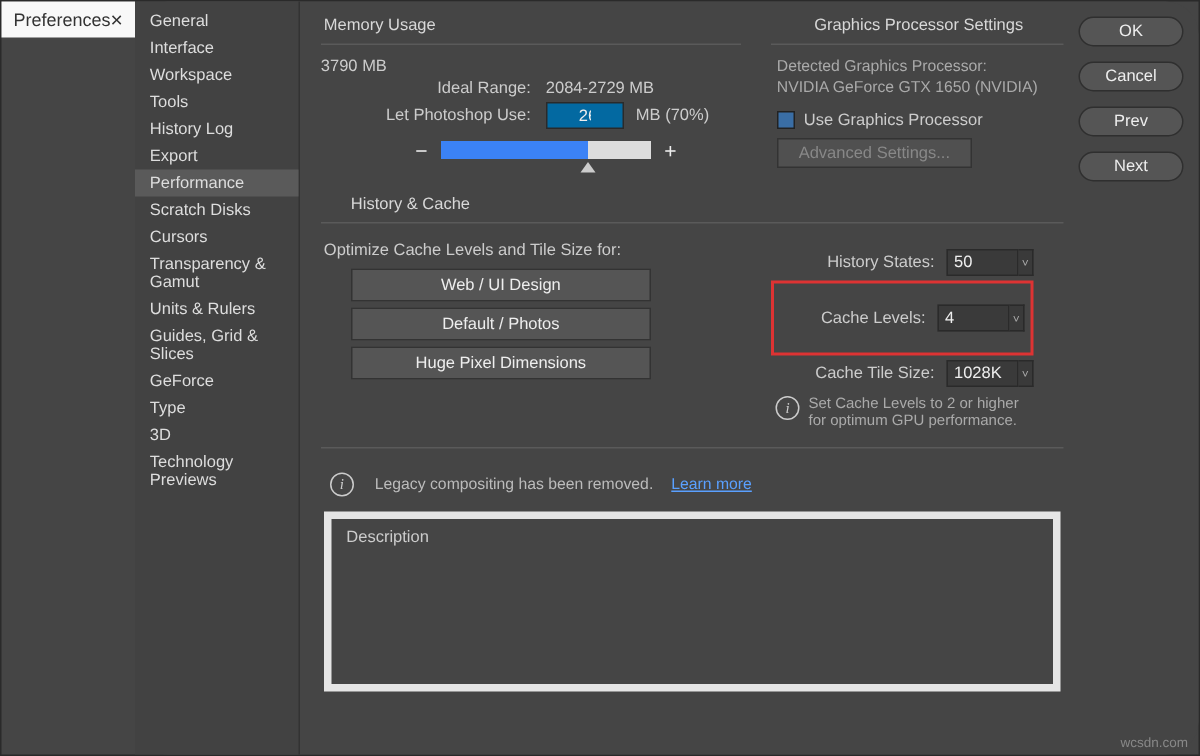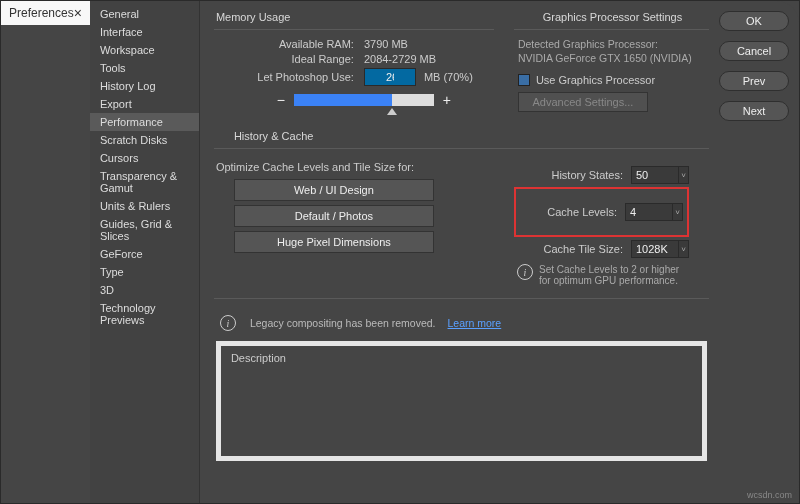--- a/index.html
+++ b/index.html
@@ -78,21 +78,20 @@
         <div class="sidebar-item">Technology Previews</div>
       </div>
 
     <div class="main">
 
       <div class="cols">
         <div class="col-left">
           <div class="section-title">Memory Usage</div>
           <div class="hr"></div>
           <div class="row">
-            <span class="label">Available RAM:</span>
             <span>3790 MB</span>
           </div>
           <div class="row">
             <span class="label">Ideal Range:</span>
             <span>2084-2729 MB</span>
           </div>
           <div class="row">
             <span class="label">Let Photoshop Use:</span>
             <input class="input-box" value="2653" style="">
             <span class="suffix">MB (70%)</span>

